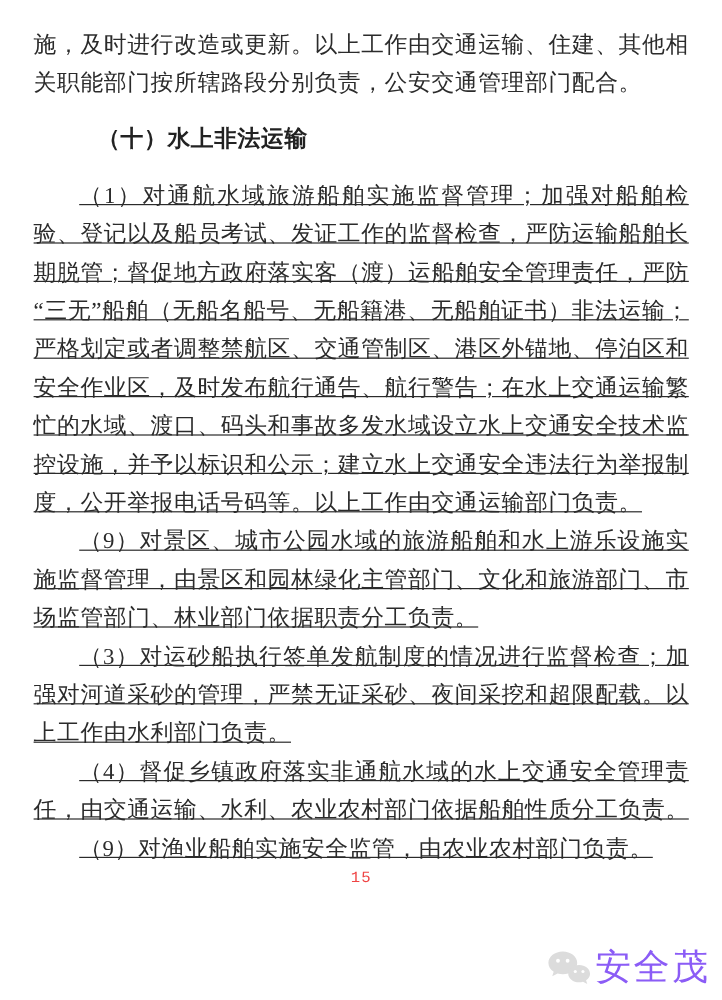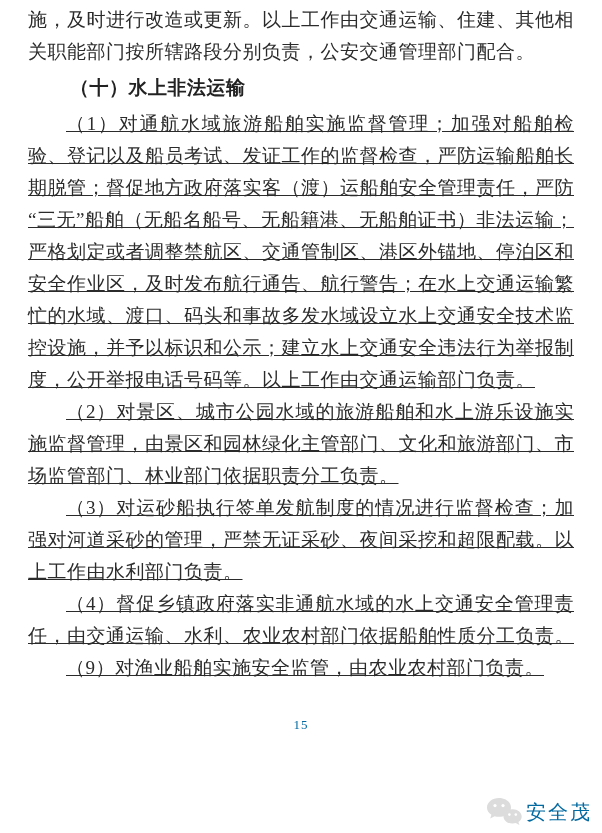--- a/index.html
+++ b/index.html
@@ -14,67 +14,67 @@
     overflow: hidden;
     font-family: "Liberation Serif", "DejaVu Serif", serif;
   }
   .page {
     position: absolute;
     top: 0;
     left: 0;
     width: 602px;
     height: 833px;
     box-sizing: border-box;
-    padding: 4px 28px 0 28px;
+    padding: 22px 28px 0 28px;
     background: #ffffff;
   }
   .para {
     margin: 0;
     font-size: 19px;
     line-height: 32px;
     letter-spacing: 0.5px;
     color: #2b2b2b;
     text-align: justify;
     text-justify: inter-ideograph;
   }
   .para.indent {
     text-indent: 2em;
     text-decoration: underline;
   }
   .para.continuation {
     text-indent: 0;
   }
   .heading {
-    margin: 4px;
+    margin: 15px;
     font-size: 19px;
     line-height: 32px;
     letter-spacing: 0.5px;
     color: #222222;
     font-weight: bold;
     text-indent: 2em;
   }
   .page-footer {
-    margin-top: 33px;
     text-align: center;
     font-size: 13px;
-    color: #0369a1;
+    color: #ef4444;
     letter-spacing: 1px;
+    font-family: Liberation Mono, monospace;
   }
   .watermark {
     position: absolute;
     right: 10px;
     bottom: 6px;
     display: flex;
     align-items: center;
     gap: 4px;
     user-select: none;
   }
   .watermark .wm-text {
-    font-size: 20px;
-    color: #0369a1;
+    font-size: 30px;
+    color: #8b5cf6;
     letter-spacing: 2px;
     font-family: "Liberation Sans", "DejaVu Sans", sans-serif;
   }
   .wm-icon {
     display: inline-block;
     width: 36px;
     height: 30px;
   }
 </style>
 </head>
@@ -82,21 +82,21 @@
 
 <div class="page">
 
   <p class="para continuation">施，及时进行改造或更新。以上工作由交通运输、住建、其他相关职能部门按所辖路段分别负责，公安交通管理部门配合。</p>
 
   <p class="heading">（十）水上非法运输</p>
 
 
   <p class="para indent">（1）对通航水域旅游船舶实施监督管理；加强对船舶检验、登记以及船员考试、发证工作的监督检查，严防运输船舶长期脱管；督促地方政府落实客（渡）运船舶安全管理责任，严防“三无”船舶（无船名船号、无船籍港、无船舶证书）非法运输；严格划定或者调整禁航区、交通管制区、港区外锚地、停泊区和安全作业区，及时发布航行通告、航行警告；在水上交通运输繁忙的水域、渡口、码头和事故多发水域设立水上交通安全技术监控设施，并予以标识和公示；建立水上交通安全违法行为举报制度，公开举报电话号码等。以上工作由交通运输部门负责。</p>
 
-  <p class="para indent">（2）对景区、城市公园水域的旅游船舶和水上游乐设施实施监督管理，由景区和园林绿化主管部门、文化和旅游部门、市场监管部门、林业部门依据职责分工负责。</p>
+  <p class="para indent">（9）对景区、城市公园水域的旅游船舶和水上游乐设施实施监督管理，由景区和园林绿化主管部门、文化和旅游部门、市场监管部门、林业部门依据职责分工负责。</p>
 
   <p class="para indent">（3）对运砂船执行签单发航制度的情况进行监督检查；加强对河道采砂的管理，严禁无证采砂、夜间采挖和超限配载。以上工作由水利部门负责。</p>
 
   <p class="para indent">（4）督促乡镇政府落实非通航水域的水上交通安全管理责任，由交通运输、水利、农业农村部门依据船舶性质分工负责。</p>
 
   <p class="para indent">（9）对渔业船舶实施安全监管，由农业农村部门负责。</p>
 
   <div class="page-footer">15</div>
 
   <div class="watermark">

